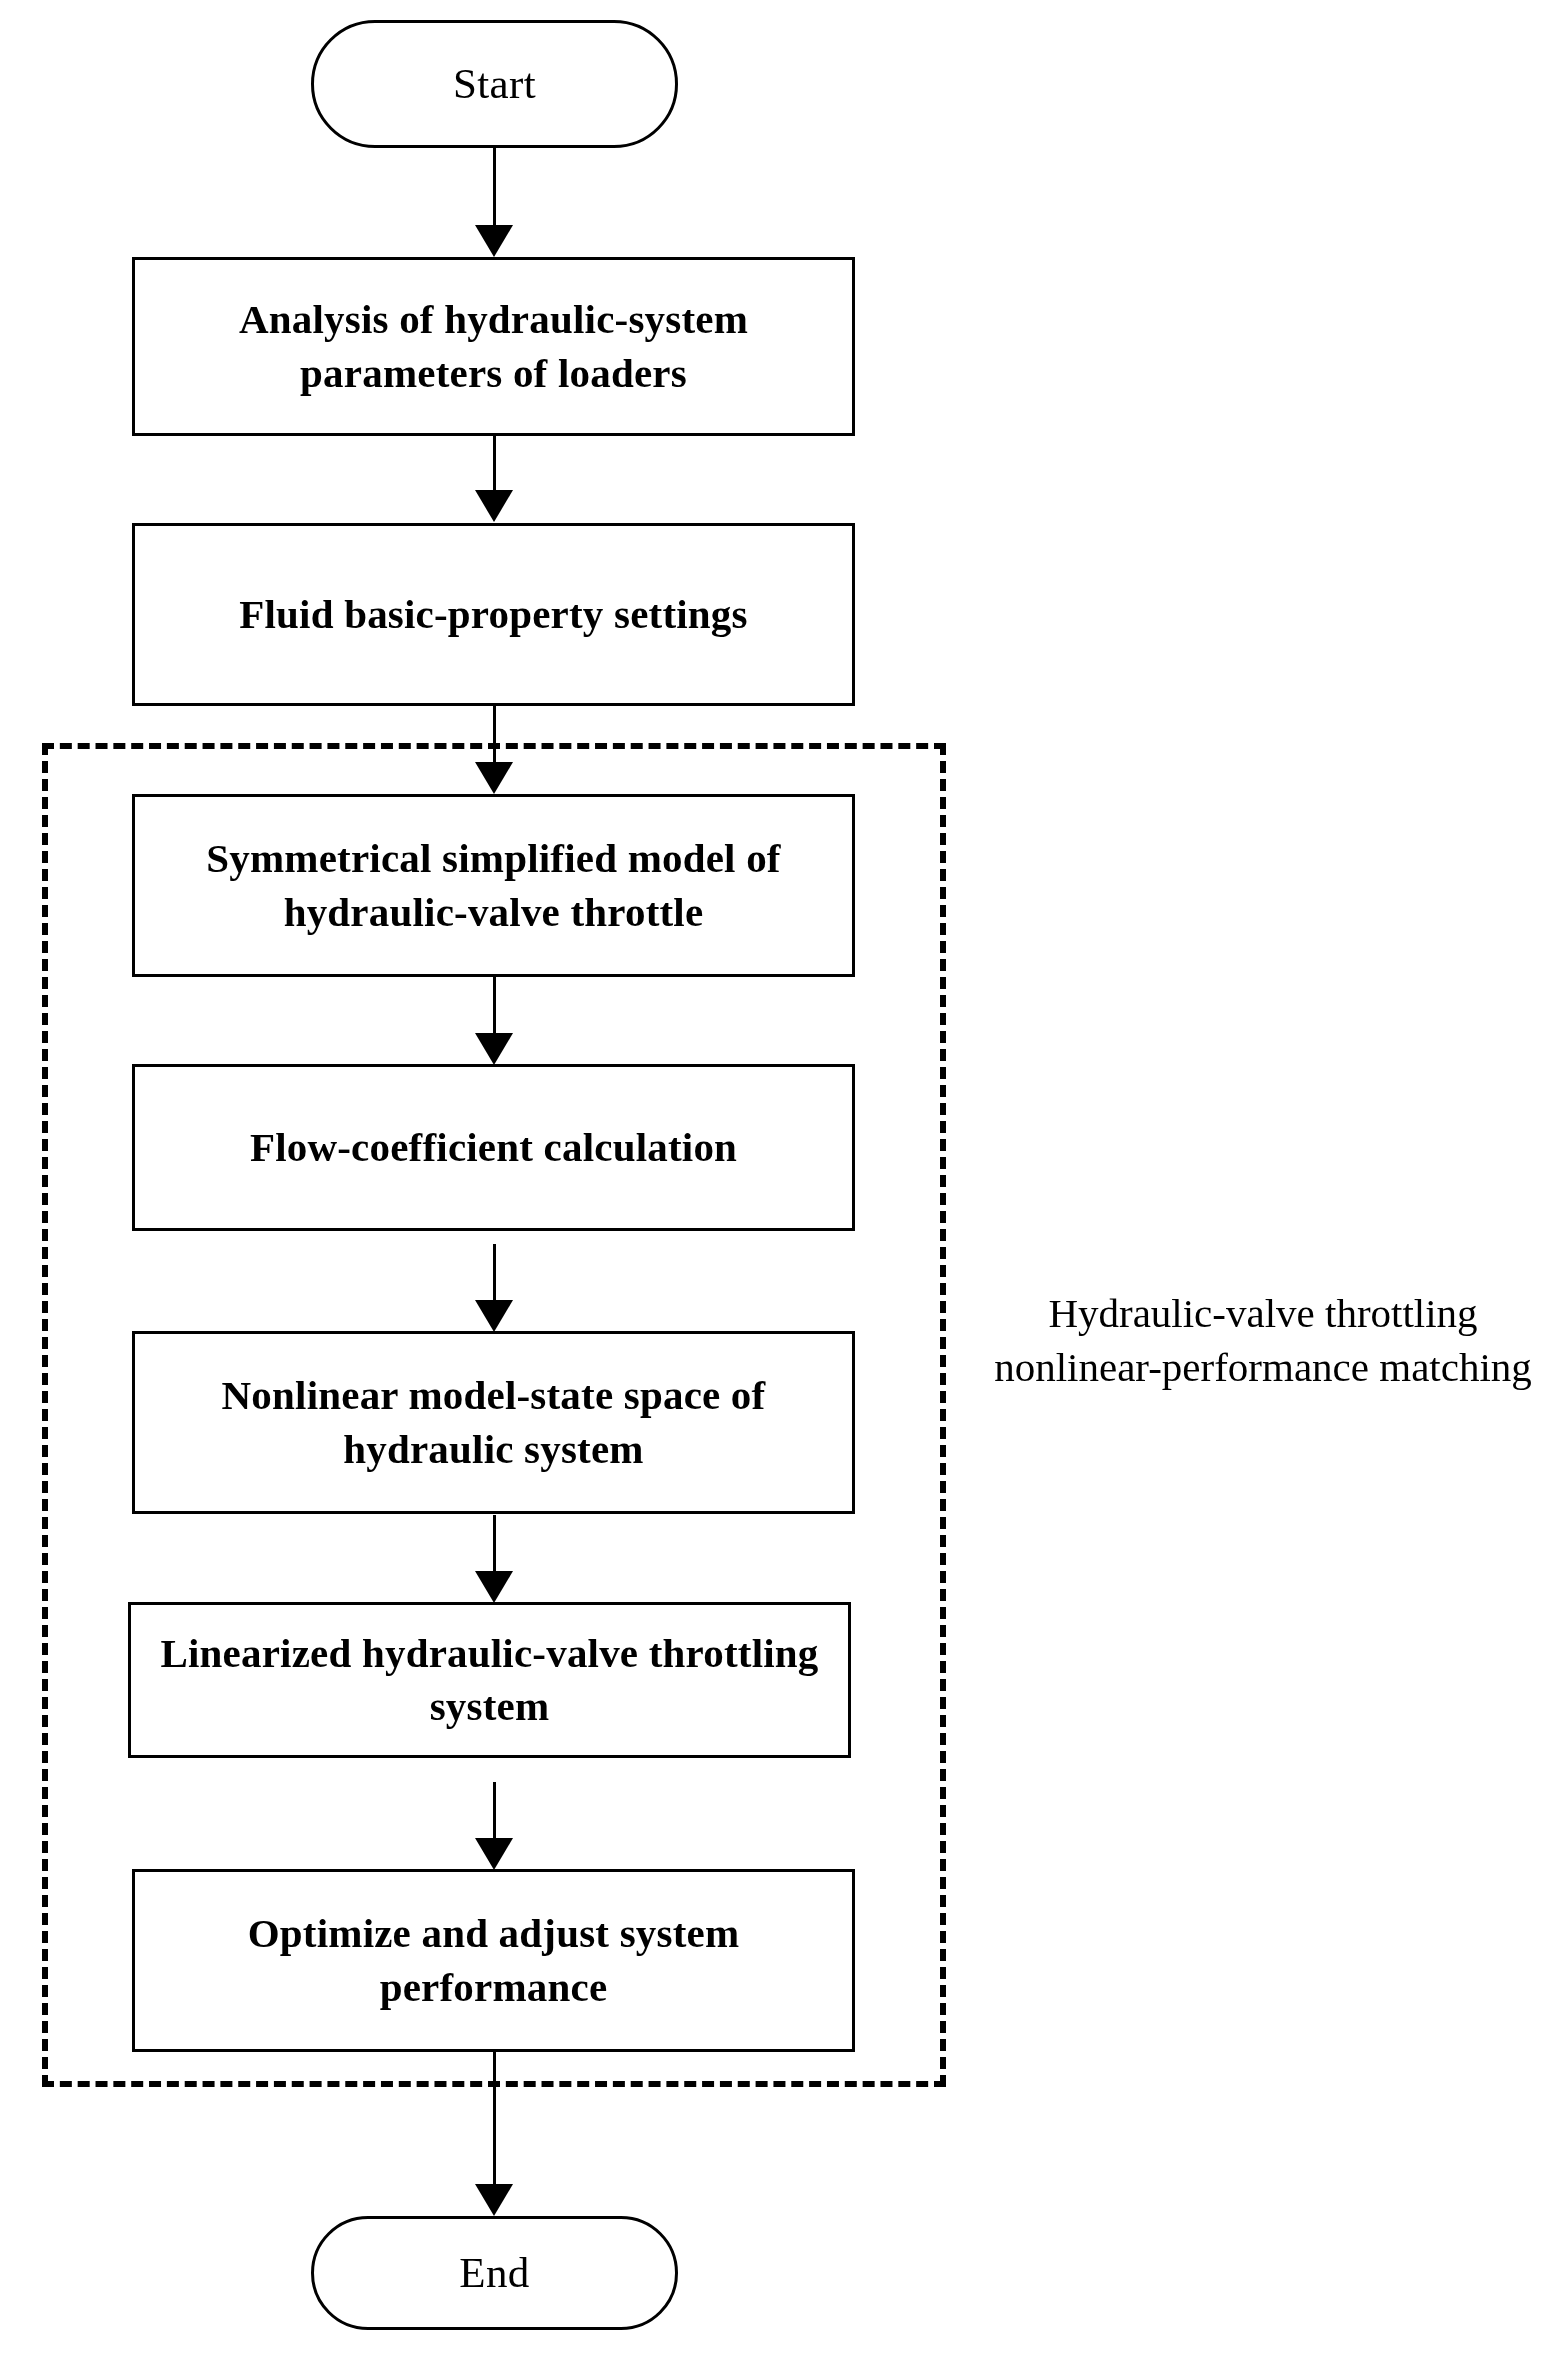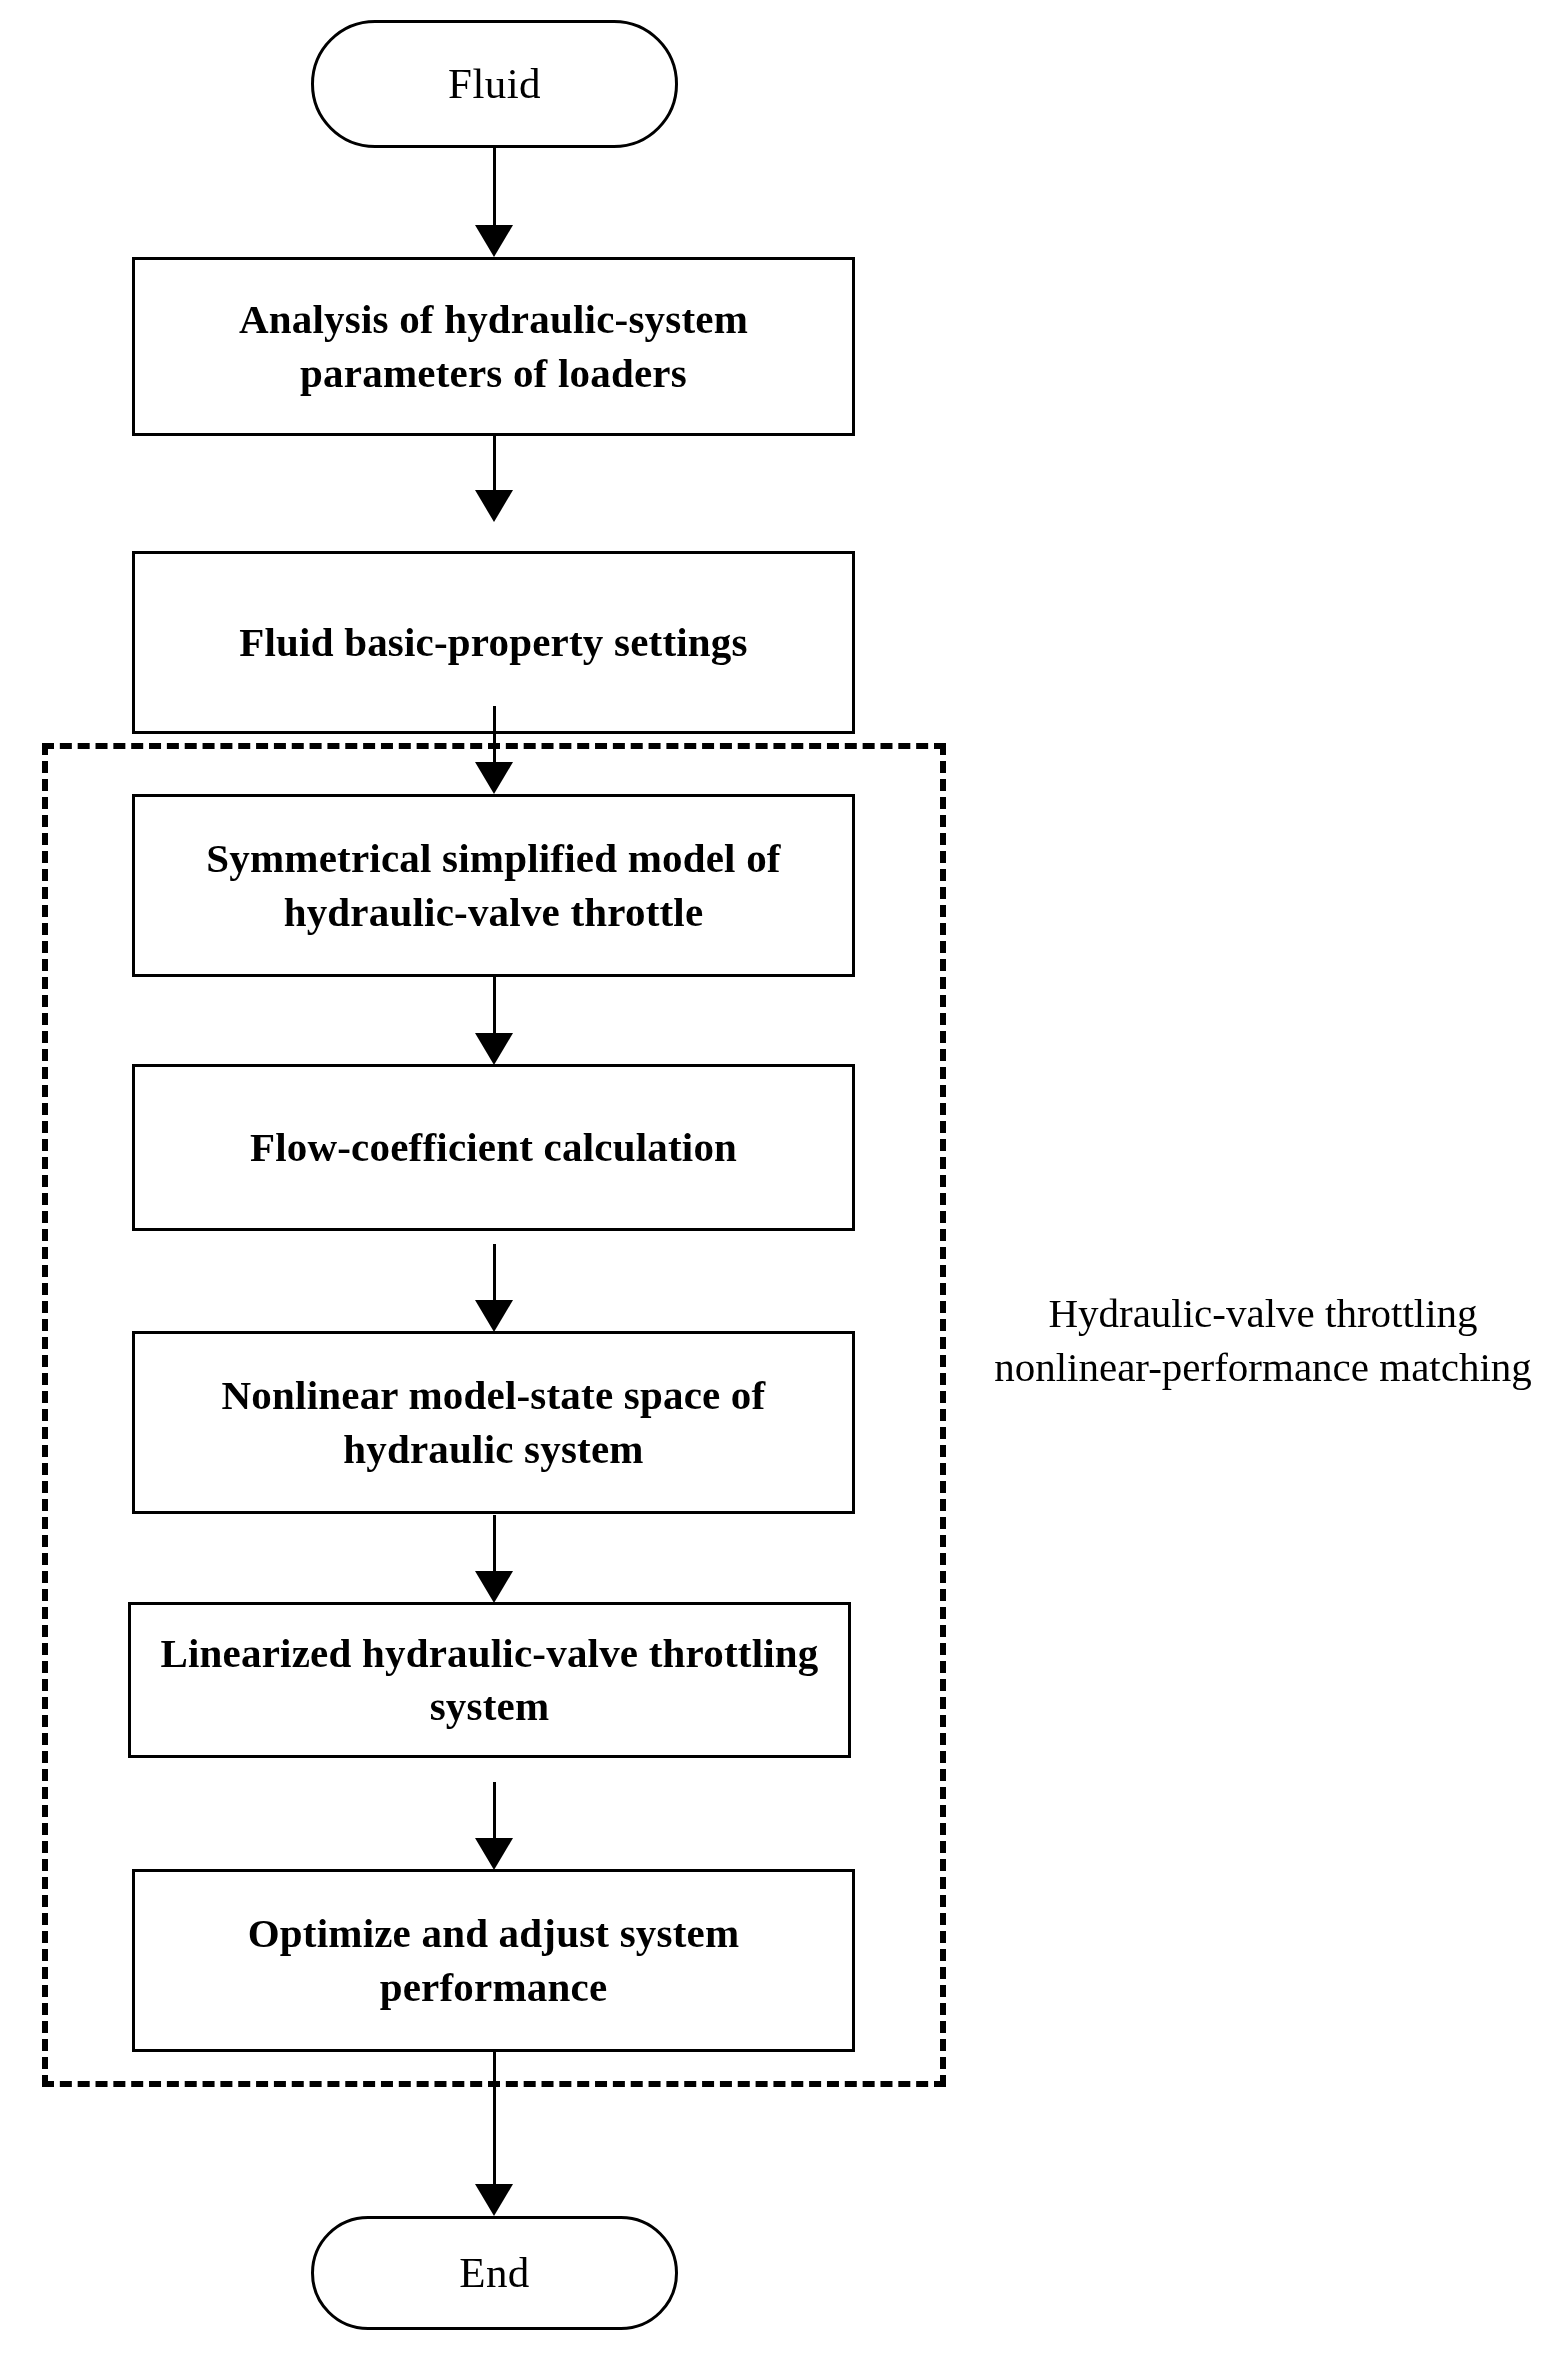--- a/index.html
+++ b/index.html
@@ -103,38 +103,38 @@
   }
 </style>
 </head>
 <body>
 
 <div id="canvas">
 
   <div class="group-region"></div>
 
   <div class="terminator" style="left:311px; top:20px; width:367px; height:128px;">
-    <span class="label">Fluid</span>
+    <span class="label">Start</span>
   </div>
 
   <div class="connector" style="left:494px; top:148px; height:109px;">
     <div class="stem" style="height:77px;"></div>
     <div class="head" style="top:77px;"></div>
   </div>
 
   <div class="process" style="left:132px; top:257px; width:723px; height:179px;">
     <span class="label">Analysis of hydraulic-system parameters of loaders</span>
   </div>
 
   <div class="connector" style="left:494px; top:436px; height:86px;">
     <div class="stem" style="height:54px;"></div>
     <div class="head" style="top:54px;"></div>
   </div>
 
-  <div class="process" style="left:132px; top:523px; width:723px; height:183px;margin-top:28px;">
+  <div class="process" style="left:132px; top:523px; width:723px; height:183px;">
     <span class="label">Fluid basic-property settings</span>
   </div>
 
   <div class="connector" style="left:494px; top:706px; height:88px;">
     <div class="stem" style="height:56px;"></div>
     <div class="head" style="top:56px;"></div>
   </div>
 
   <div class="process" style="left:132px; top:794px; width:723px; height:183px;">
     <span class="label">Symmetrical simplified model of hydraulic-valve throttle</span>

